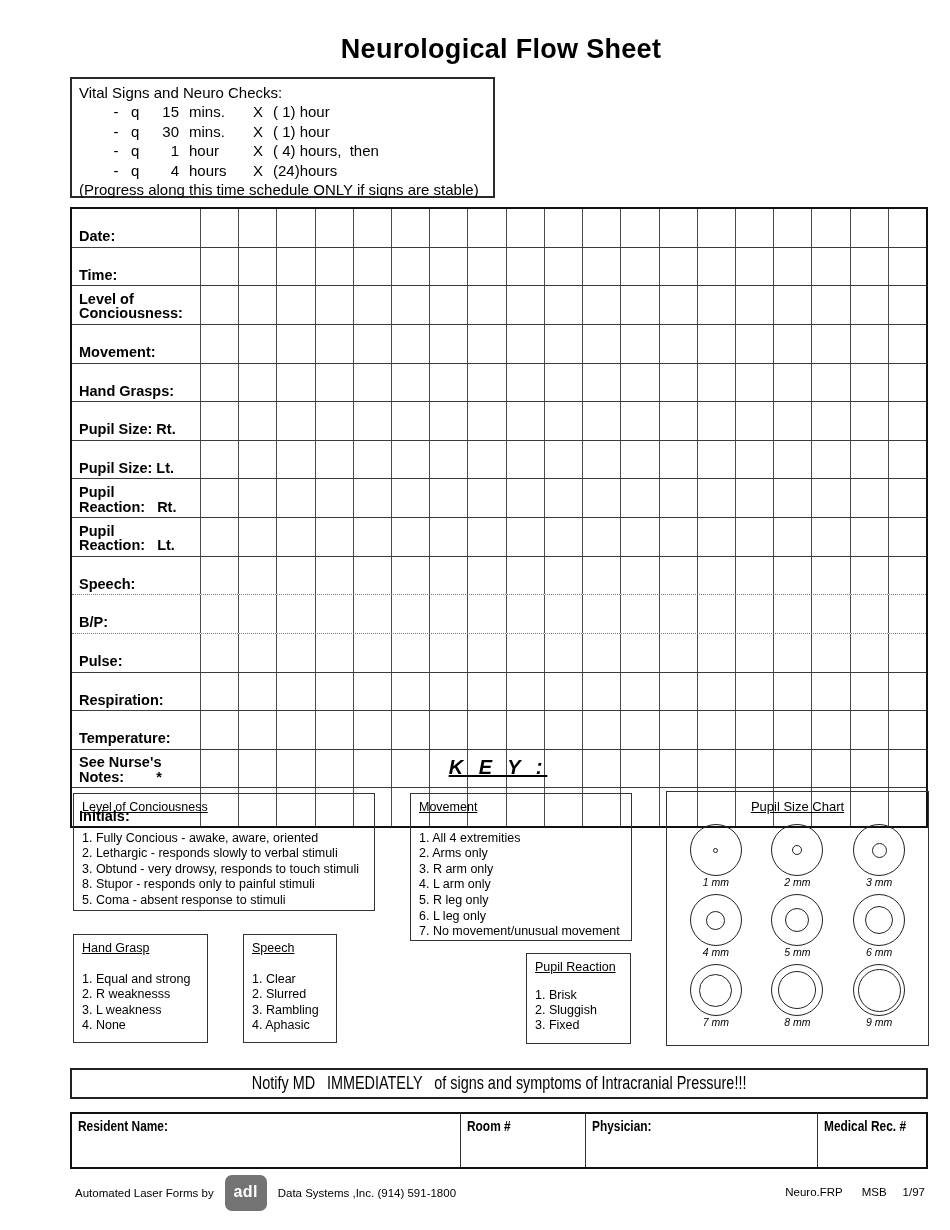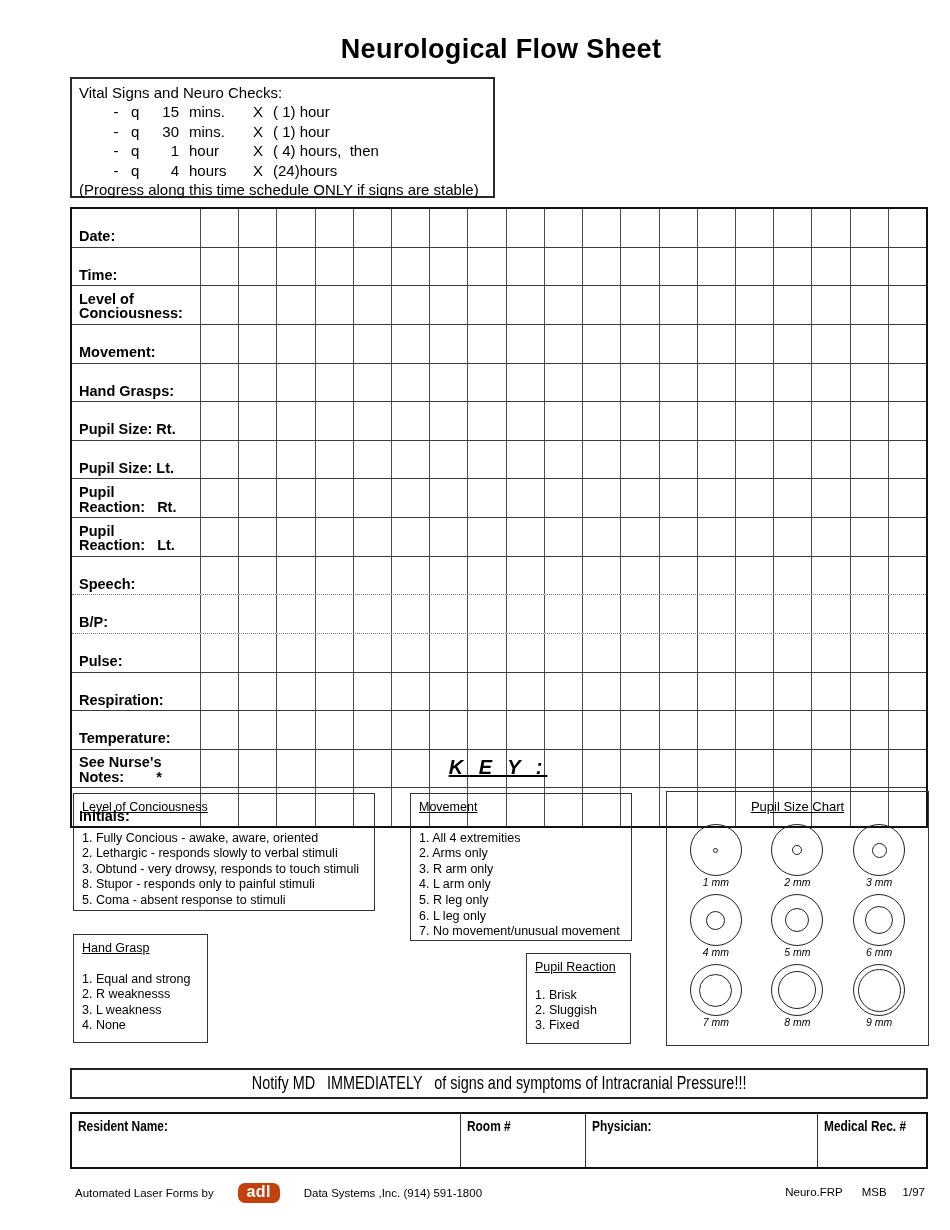--- a/index.html
+++ b/index.html
@@ -112,24 +112,24 @@
   }
   .bt-cell{padding:3px 0 0 6px;}
   .bt-cell + .bt-cell{border-left:1px solid #333;}
   .bt-header{
     display:inline-block;font-size:14px;font-weight:bold;white-space:pre;
     transform:scaleX(0.85);transform-origin:left center;
   }
   
   .footer-left{
     position:absolute;left:75px;top:1180px;height:26px;
-    display:flex;align-items:center;gap:24px;font-size:11.5px;
+    display:flex;align-items:center;gap:11px;font-size:11.5px;
   }
   .adl-logo{
-    width:42px;height:20px;background:#c2410c;border-radius:7px;
+    width:42px;height:36px;background:#737373;border-radius:7px;
     color:#fff;font-weight:bold;font-size:16px;letter-spacing:0.5px;
     display:flex;align-items:center;justify-content:center;
     padding-bottom:2px;box-sizing:border-box;
   }
   .footer-right{
     position:absolute;right:25px;top:1186px;font-size:11.5px;white-space:pre;
   }
 </style>
 </head>
 <body>
@@ -619,20 +619,29 @@
   <div class="key-box box-hand">
     <div class="key-title">Hand Grasp</div>
     <div>
         <div class="key-item">1. Equal and strong</div>
         <div class="key-item">2. R weaknesss</div>
         <div class="key-item">3. L weakness</div>
         <div class="key-item">4. None</div>
       </div>
   </div>
 
+  <div class="key-box box-speech">
+    <div class="key-title">Speech</div>
+    <div>
+        <div class="key-item">1. Clear</div>
+        <div class="key-item">2. Slurred</div>
+        <div class="key-item">3. Rambling</div>
+        <div class="key-item">4. Aphasic</div>
+      </div>
+  </div>
 
   <div class="key-box box-reaction">
     <div class="key-title">Pupil Reaction</div>
     <div>
         <div class="key-item">1. Brisk</div>
         <div class="key-item">2. Sluggish</div>
         <div class="key-item">3. Fixed</div>
       </div>
   </div>
 

